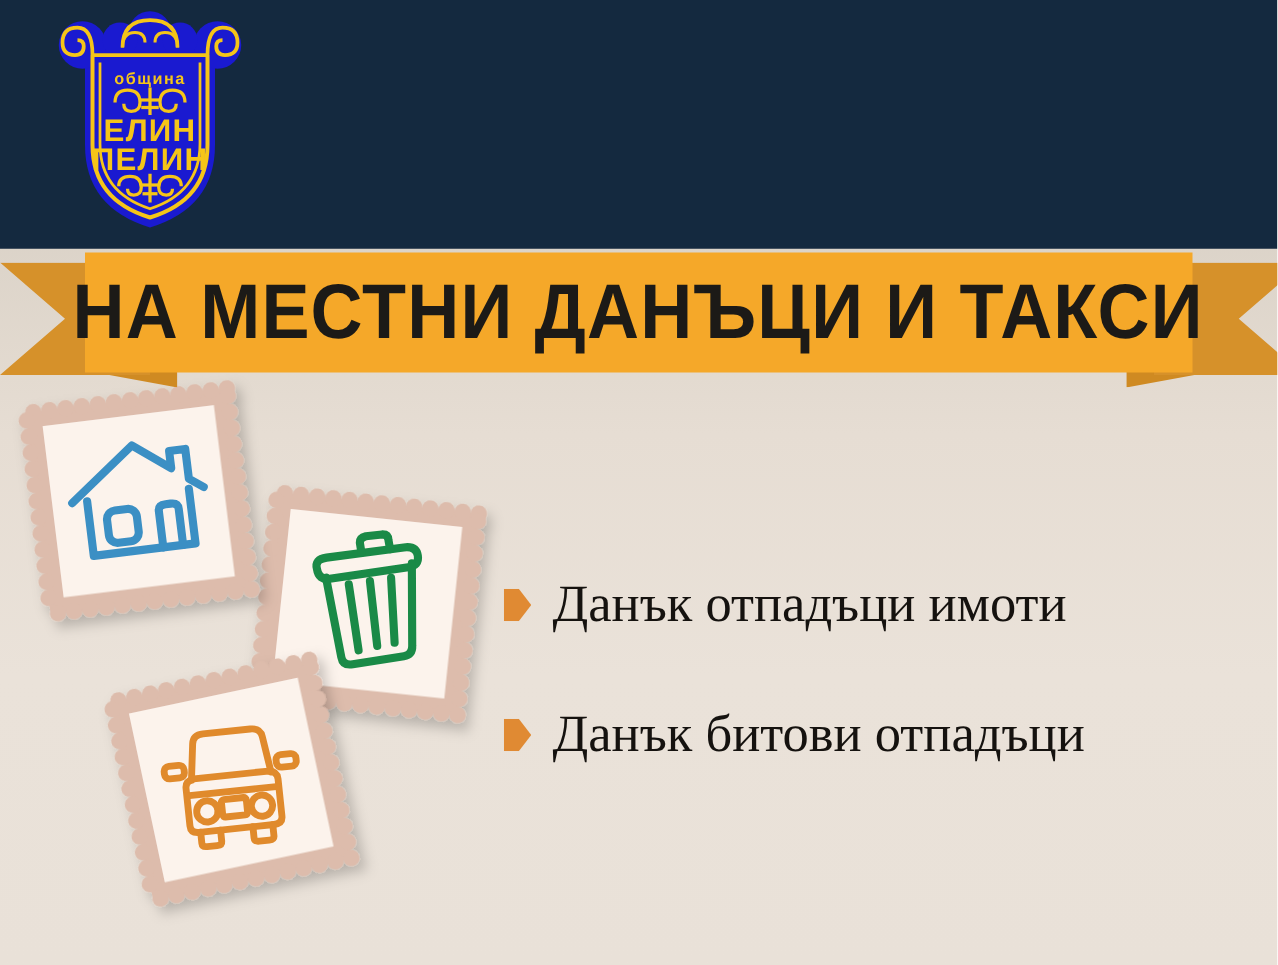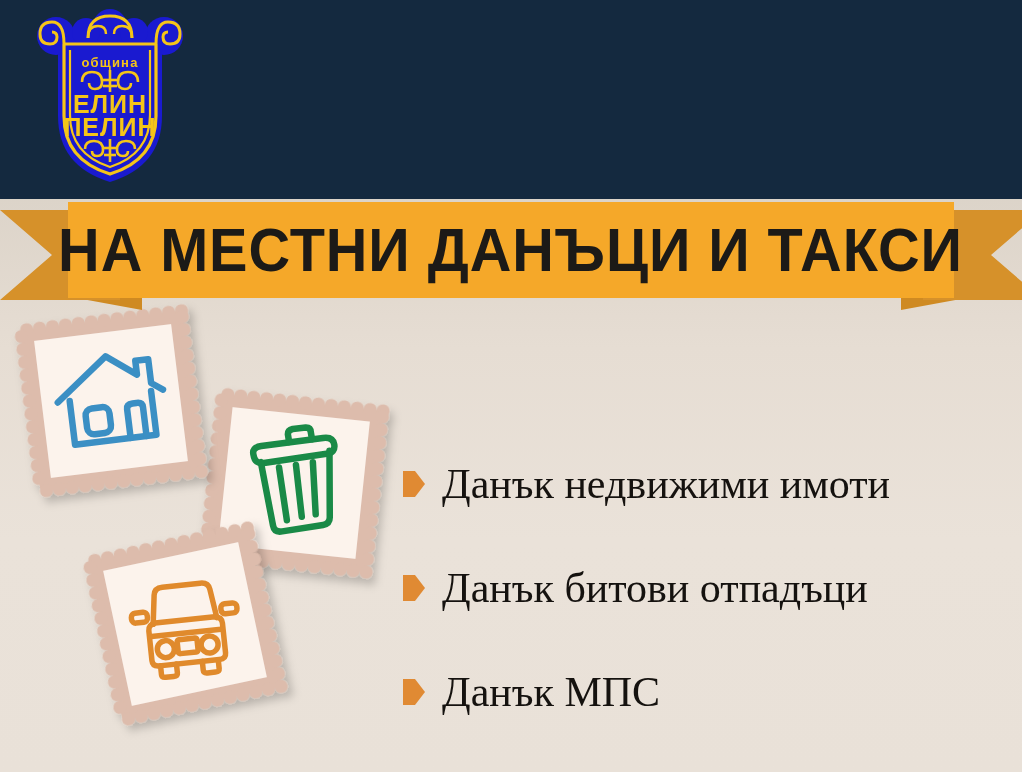--- a/index.html
+++ b/index.html
@@ -45,21 +45,21 @@
     letter-spacing: 0.5px;
     transform: scaleX(0.92);
     transform-origin: center top;
     text-shadow: 1px 1px 2px rgba(0,0,0,0.35);
   }
   #header-title .line { display: block; white-space: nowrap; }
 
   
   #logo {
     position: absolute;
-    left: 30px;
+    left: 40px;
     top: 8px;
     width: 160px;
     height: 180px;
     z-index: 6;
     text-align: center;
   }
 
   
   #ribbon {
     position: absolute;
@@ -449,28 +449,24 @@
         <path d="M60 128 L60 137 Q60 140 64 140 L72 140 Q76 140 76 137 L76 128"></path>
         <path d="M102 128 L102 137 Q102 140 106 140 L114 140 Q118 140 118 137 L118 128"></path>
       </g>
     </svg>
   </div>
 
   <div id="bullet-list">
 
     <div class="bullet-row">
       <span class="bullet-marker"></span>
-      <span class="bullet-label">Данък недвижими имоти</span>
+      <span class="bullet-label">Данък отпадъци имоти</span>
     </div>
 
     <div class="bullet-row">
       <span class="bullet-marker"></span>
       <span class="bullet-label">Данък битови отпадъци</span>
     </div>
 
-    <div class="bullet-row">
-      <span class="bullet-marker"></span>
-      <span class="bullet-label">Данък МПС</span>
-    </div>
 
   </div>
 
 </div>
 
 </body></html>

